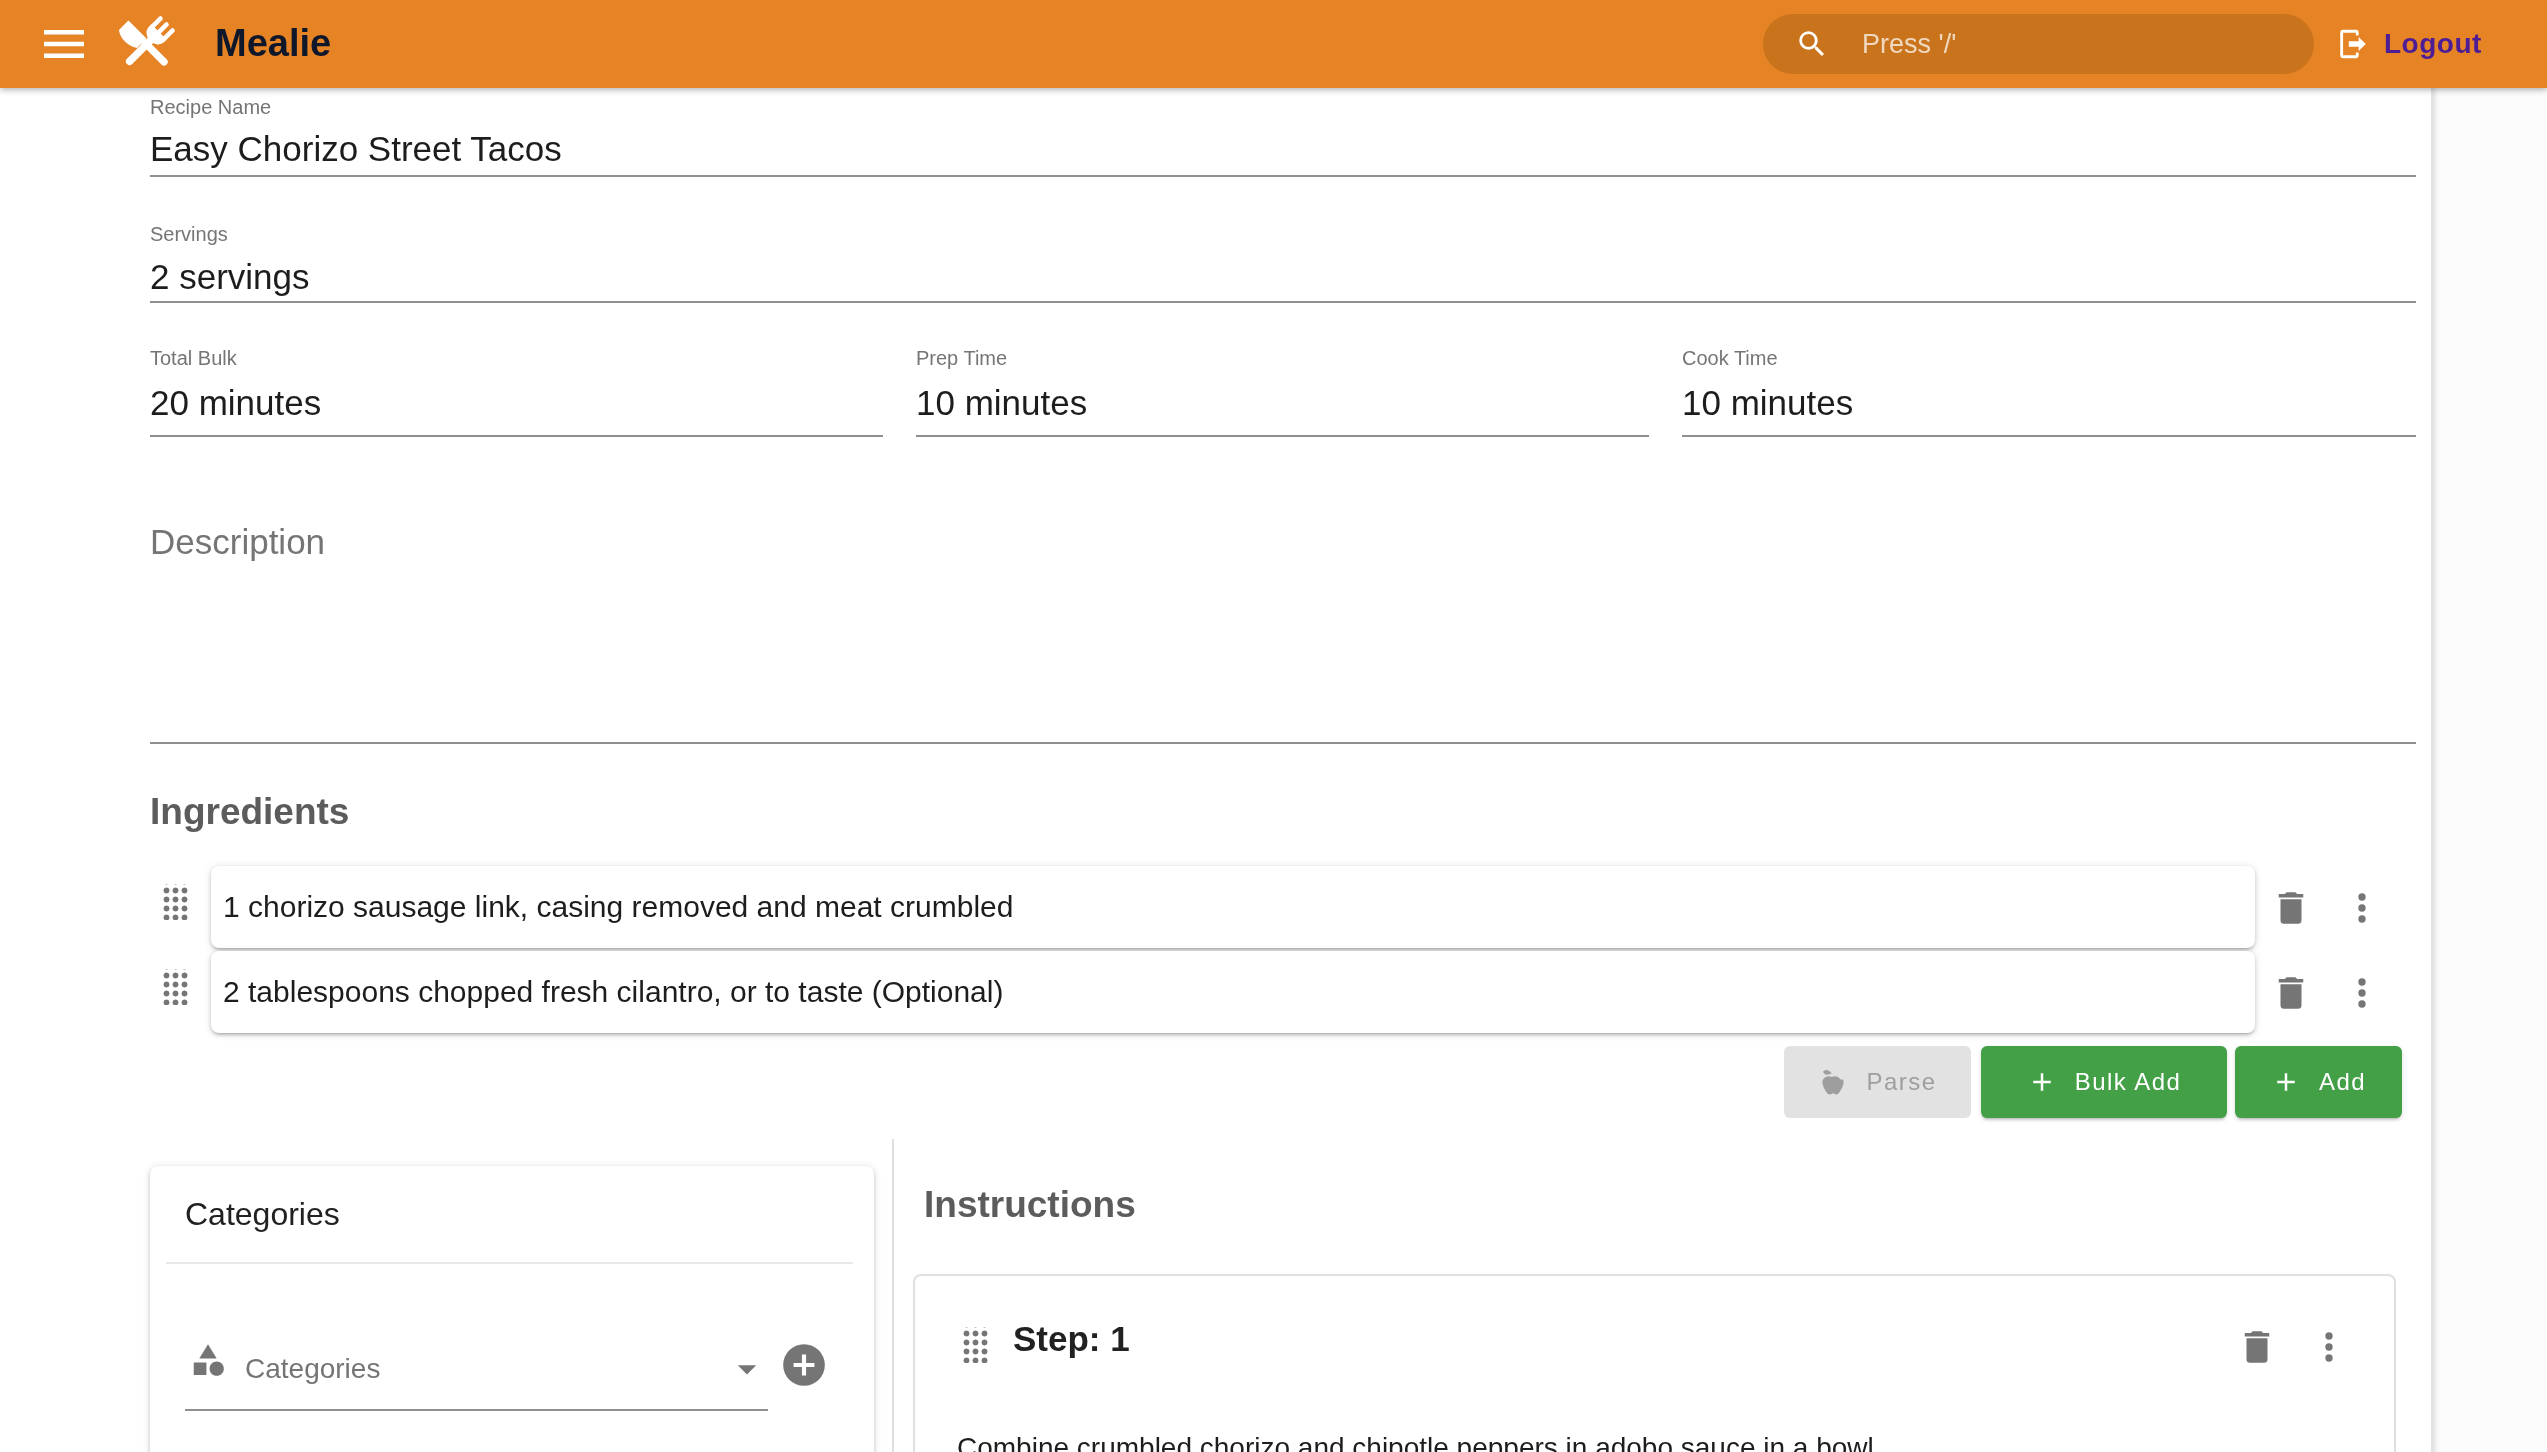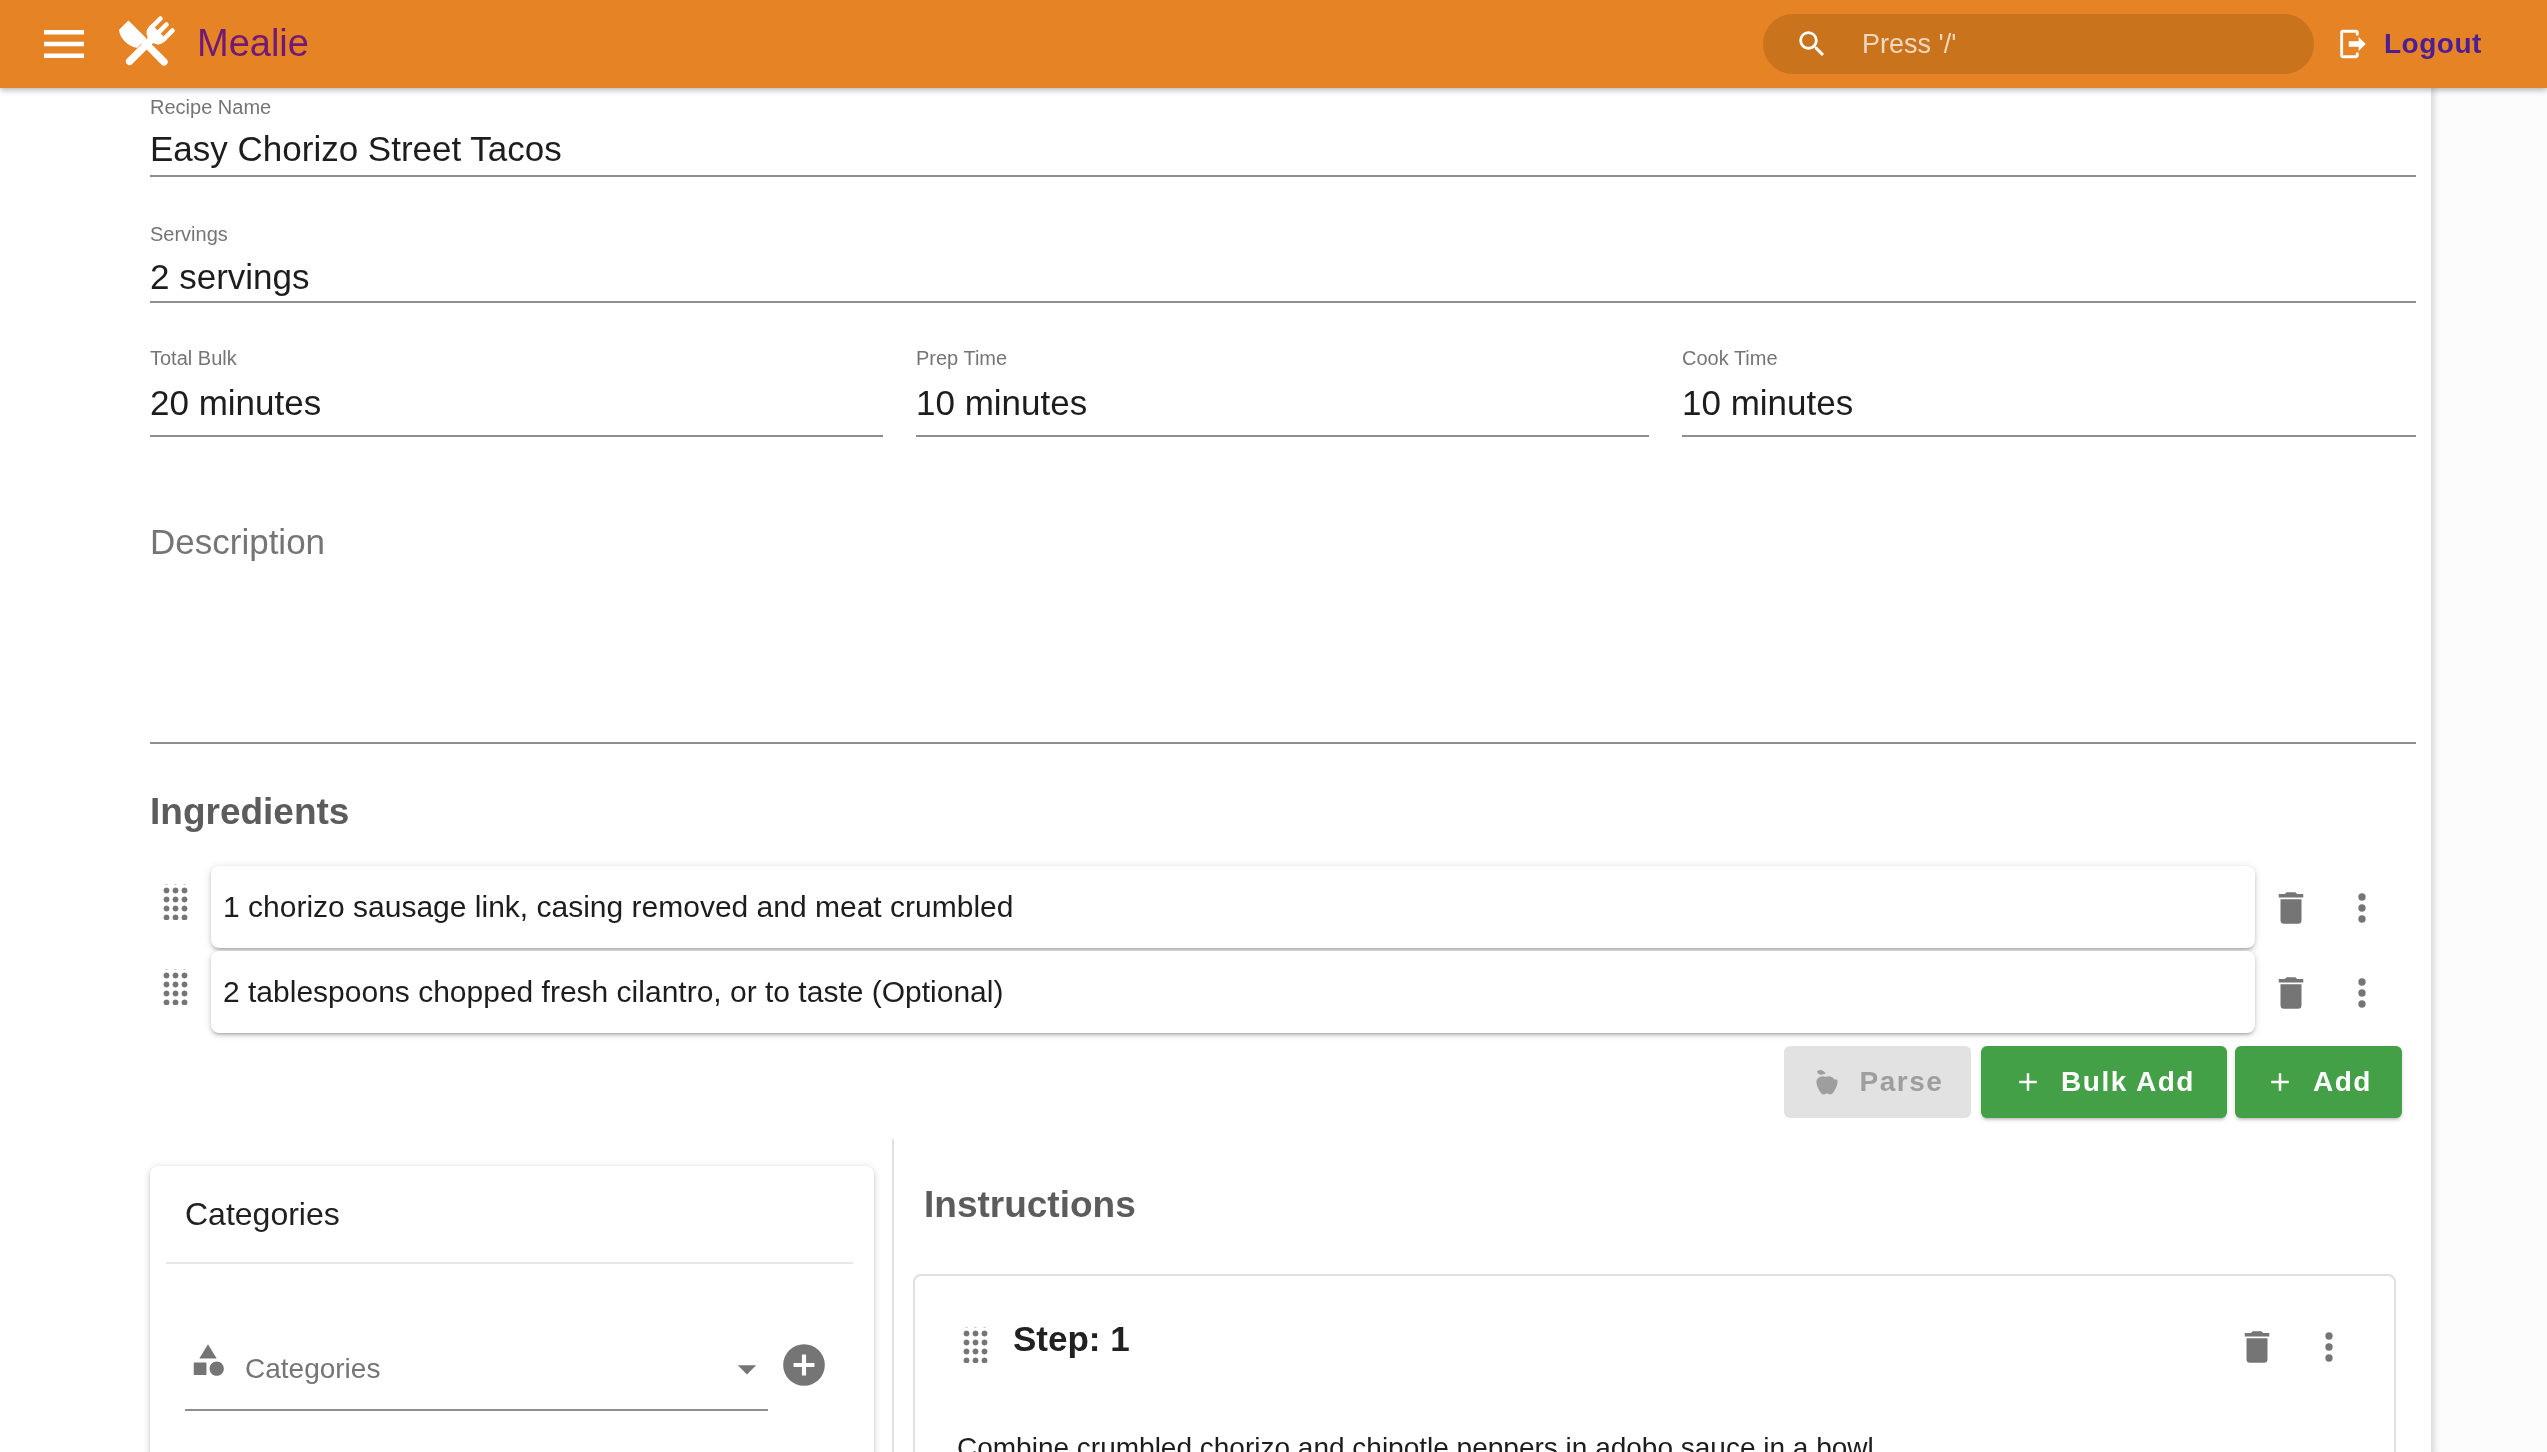--- a/index.html
+++ b/index.html
@@ -4,21 +4,21 @@
 <style>
   html,body{margin:0;padding:0;background:#ffffff;}
   #screen{position:relative;width:2547px;height:1453px;overflow:hidden;background:#ffffff;
           font-family:"Liberation Sans",sans-serif;color:#212121;}
 
   
   .appbar{position:absolute;left:0;top:0;width:2547px;height:88px;background:#E58325;
           box-shadow:0 2px 6px rgba(0,0,0,0.30);z-index:20;}
   .menu-btn{position:absolute;left:40px;top:24px;width:48px;height:40px;cursor:pointer;}
   .logo{position:absolute;left:113px;top:10px;width:68px;height:68px;}
-  .app-title{position:absolute;left:197px;top:22px;font-size:38px;font-weight:400;color:#701a75;}
+  .app-title{position:absolute;left:215px;top:22px;font-size:38px;font-weight:700;color:#0f172a;}
   .searchbar{position:absolute;left:1763px;top:14px;width:551px;height:60px;border-radius:30px;
              background:#C9731C;display:flex;align-items:center;padding:0 8px;box-sizing:border-box;}
   .searchbar svg{margin-left:24px;flex:0 0 auto;}
   .searchbar input{flex:1;margin-left:31px;border:none;outline:none;background:transparent;
              font-family:"Liberation Sans",sans-serif;font-size:27px;color:#ffffff;}
   .searchbar input::placeholder{color:rgba(255,255,255,0.72);}
   .logout{position:absolute;left:2336px;top:24px;height:40px;display:flex;align-items:center;cursor:pointer;}
   .logout .txt{margin-left:14px;font-size:28px;font-weight:700;color:#4c1d95;letter-spacing:0.5px;}
 
   
@@ -35,21 +35,21 @@
   .drag-dots{position:absolute;width:27px;height:36px;
     background-image:radial-gradient(circle,#757575 2.6px,transparent 3.3px);
     background-size:9px 9px;background-position:1px 2px;cursor:grab;}
   .ing-card{position:absolute;left:211px;width:2044px;height:82px;background:#ffffff;border-radius:8px;
     box-shadow:0 3px 3px -2px rgba(0,0,0,0.2),0 2px 4px 0 rgba(0,0,0,0.14),0 1px 8px 0 rgba(0,0,0,0.12);
     display:flex;align-items:center;padding-left:12px;box-sizing:border-box;font-size:30px;color:#1d1d1d;}
   .icon-btn{position:absolute;width:44px;height:44px;display:flex;align-items:center;justify-content:center;cursor:pointer;}
 
   
   .btn{position:absolute;height:72px;border-radius:6px;display:flex;align-items:center;justify-content:center;
-       font-size:28px;font-weight:700;letter-spacing:1.5px;cursor:pointer;box-sizing:border-box;
+       font-size:24px;font-weight:400;letter-spacing:1.5px;cursor:pointer;box-sizing:border-box;
        box-shadow:0 3px 3px -2px rgba(0,0,0,0.2),0 2px 4px 0 rgba(0,0,0,0.14);}
   .btn .b-ic{margin-right:18px;display:flex;}
   .btn-green{background:#43A047;color:#ffffff;}
   .btn-disabled{background:#E2E2E2;color:#9e9e9e;box-shadow:none;cursor:default;}
 
   
   .v-divider{position:absolute;left:892px;top:1139px;width:2px;height:313px;background:#e0e0e0;}
   .cat-card{position:absolute;left:150px;top:1166px;width:724px;height:318px;background:#ffffff;border-radius:8px;
     box-shadow:0 3px 3px -2px rgba(0,0,0,0.2),0 2px 4px 0 rgba(0,0,0,0.14),0 1px 8px 0 rgba(0,0,0,0.12);}
   .cat-title{position:absolute;left:35px;top:30px;font-size:32px;font-weight:500;color:#212121;}

